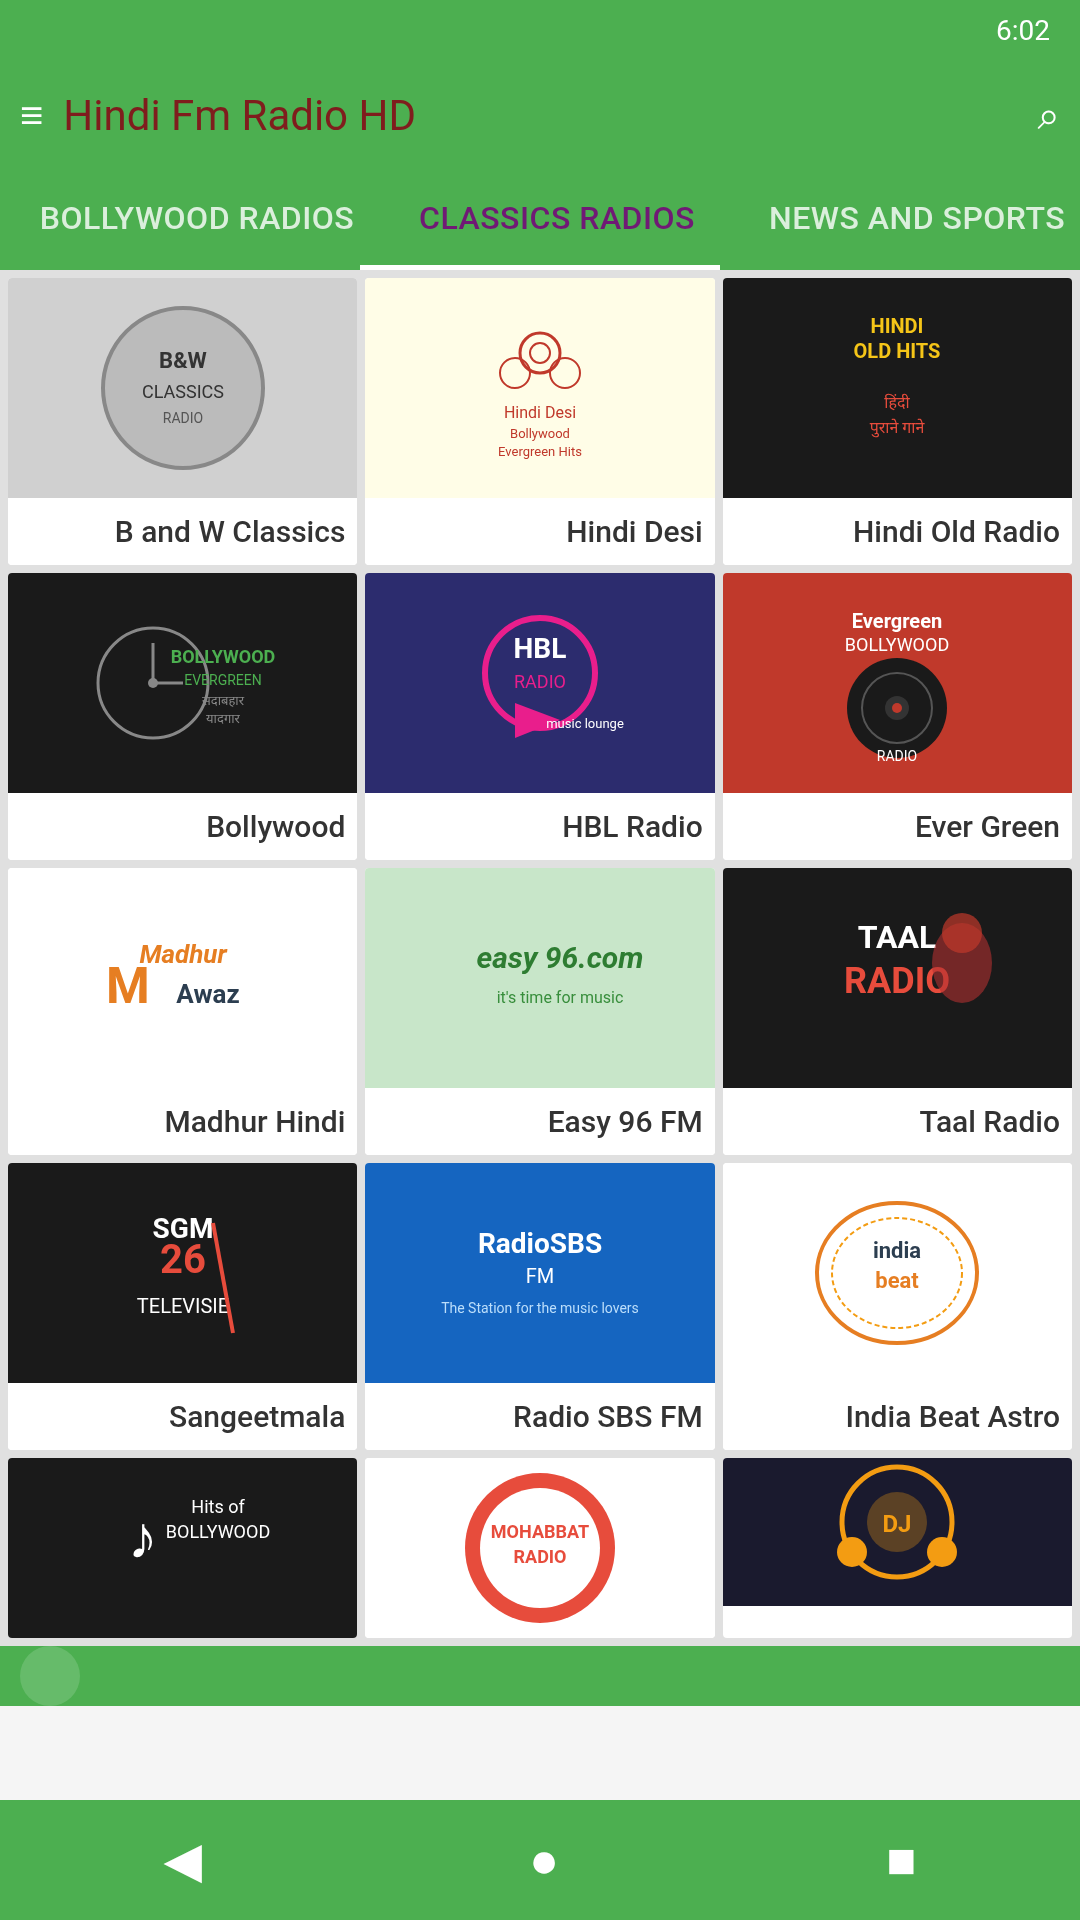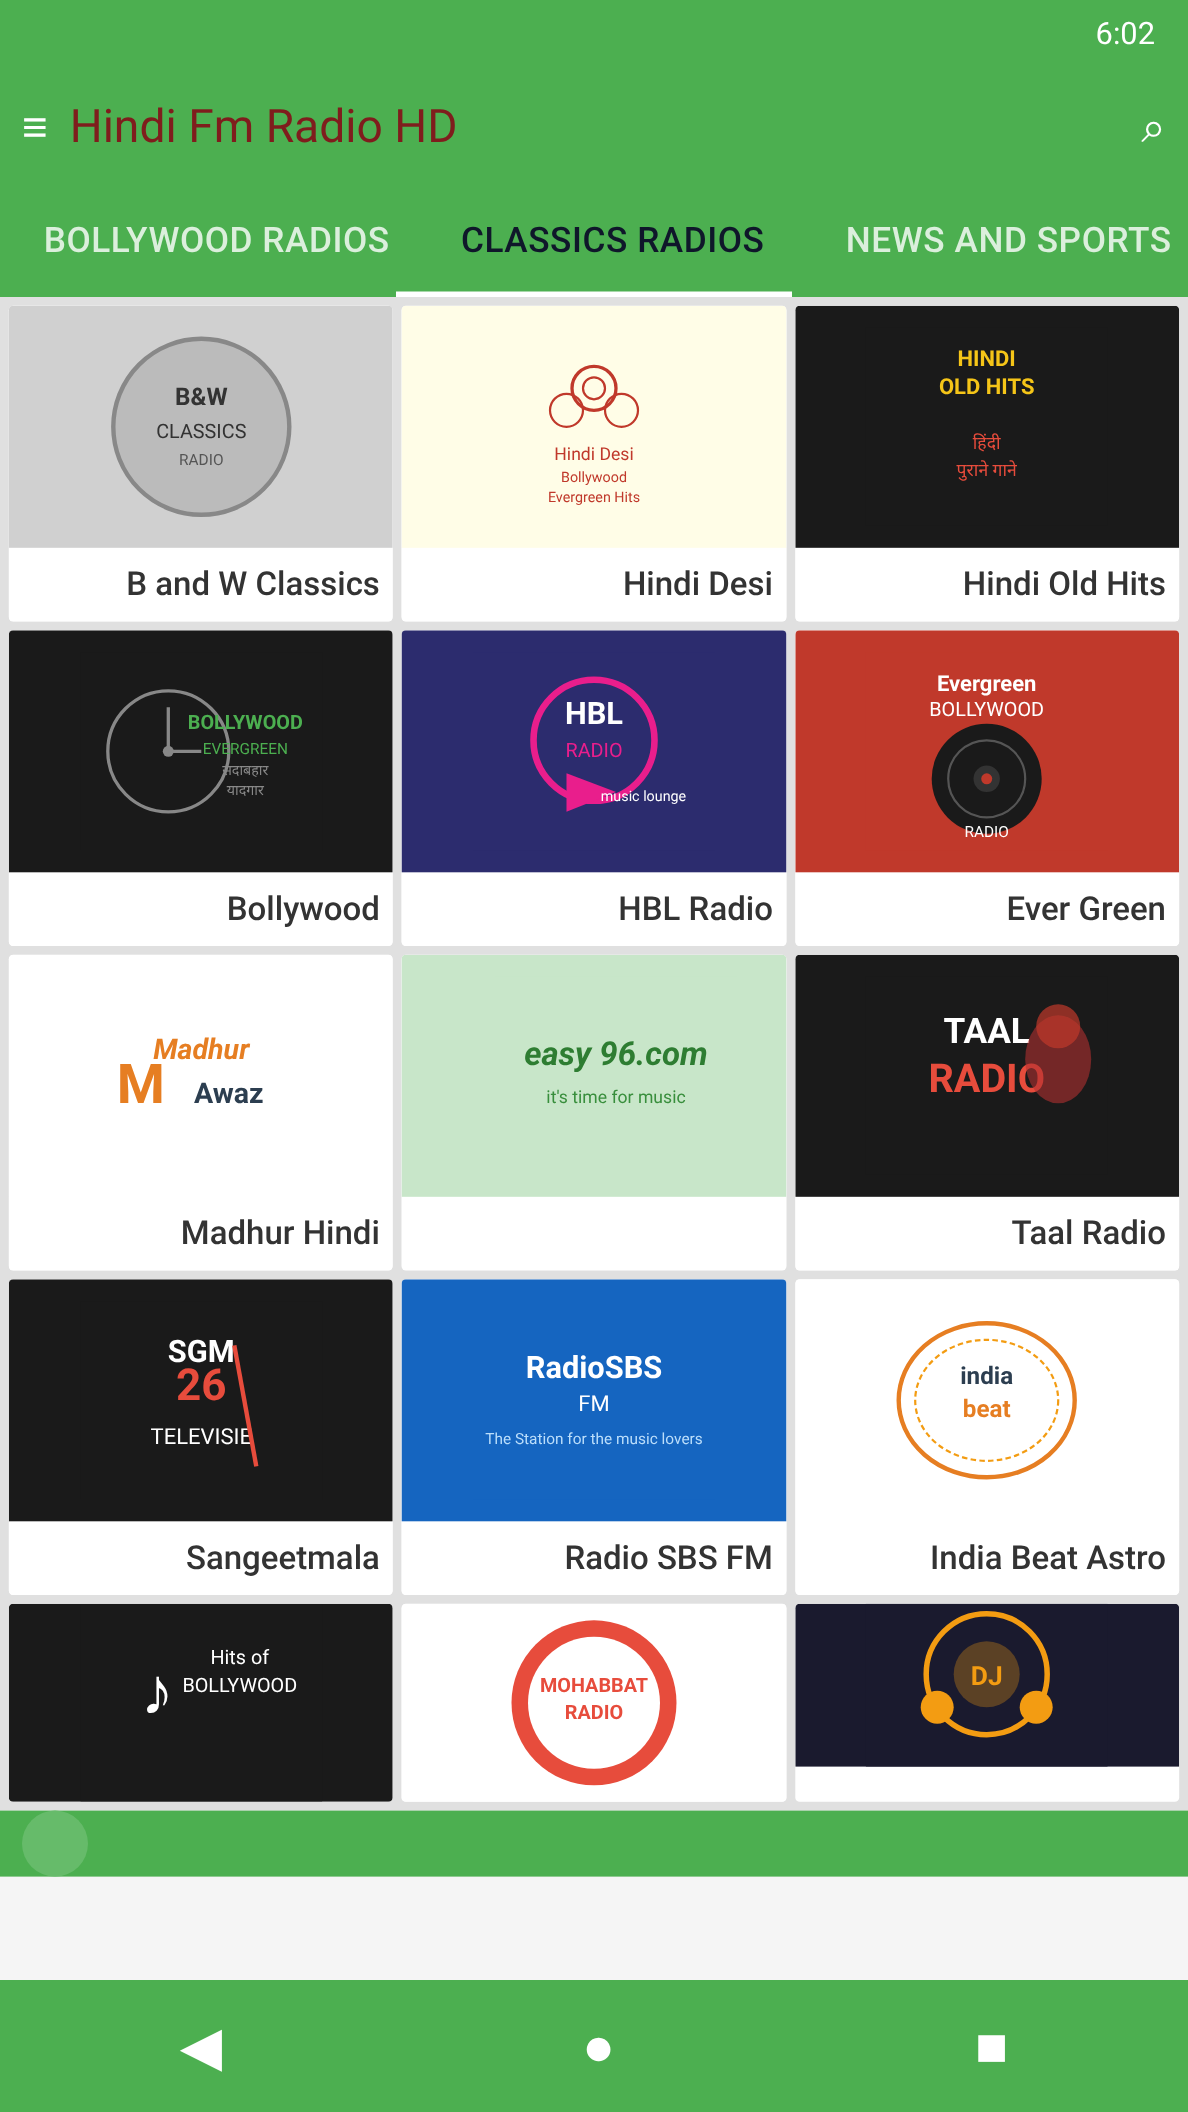--- a/index.html
+++ b/index.html
@@ -84,21 +84,21 @@
       font-size: 32px;
       font-weight: 500;
       cursor: pointer;
       border-bottom: 5px solid transparent;
       text-transform: uppercase;
       letter-spacing: 0.5px;
       padding-left: 34px;
     }
 
     .tab.active {
-      color: #0f172a;
+      color: #701a75;
       border-bottom: 5px solid white;
     }
 
     
     .grid-container {
       width: 100%;
       padding: 8px;
       display: grid;
       grid-template-columns: repeat(3, 1fr);
       gap: 8px;
@@ -269,21 +269,21 @@
   <div class="grid-item">
     <div class="grid-item-image bg-hindi-old">
       <svg width="220" height="180" viewBox="0 0 220 180">
         <rect x="0" y="0" width="220" height="180" fill="#1a1a1a"></rect>
         <text x="110" y="35" text-anchor="middle" font-size="20" fill="#f5c518" font-weight="bold">HINDI</text>
         <text x="110" y="60" text-anchor="middle" font-size="20" fill="#f5c518" font-weight="bold">OLD HITS</text>
         <text x="110" y="110" text-anchor="middle" font-size="16" fill="#e74c3c">हिंदी</text>
         <text x="110" y="135" text-anchor="middle" font-size="16" fill="#e74c3c">पुराने गाने</text>
       </svg>
     </div>
-    <div class="grid-item-label">Hindi Old Hits</div>
+    <div class="grid-item-label">Hindi Old Radio</div>
   </div>
 
   <div class="grid-item">
     <div class="grid-item-image bg-bollywood">
       <svg width="220" height="180" viewBox="0 0 220 180">
         <rect x="0" y="0" width="220" height="180" fill="#1a1a1a"></rect>
 
         <circle cx="80" cy="90" r="55" fill="none" stroke="#888" stroke-width="3"></circle>
         <circle cx="80" cy="90" r="5" fill="#888"></circle>
         <line x1="80" y1="90" x2="80" y2="50" stroke="#888" stroke-width="3"></line>
@@ -344,20 +344,21 @@
   </div>
 
   <div class="grid-item">
     <div class="grid-item-image bg-easy">
       <svg width="220" height="180" viewBox="0 0 220 180">
         <rect x="0" y="0" width="220" height="180" fill="#c8e6c9"></rect>
         <text x="110" y="80" text-anchor="middle" font-size="30" fill="#2e7d32" font-weight="bold" font-style="italic">easy 96.com</text>
         <text x="110" y="115" text-anchor="middle" font-size="16" fill="#388e3c">it's time for music</text>
       </svg>
     </div>
+    <div class="grid-item-label">Easy 96 FM</div>
   </div>
 
   <div class="grid-item">
     <div class="grid-item-image bg-taal">
       <svg width="220" height="180" viewBox="0 0 220 180">
         <rect x="0" y="0" width="220" height="180" fill="#1a1a1a"></rect>
         <text x="110" y="60" text-anchor="middle" font-size="32" fill="white" font-weight="bold">TAAL</text>
         <text x="110" y="105" text-anchor="middle" font-size="36" fill="#e74c3c" font-weight="bold">RADIO</text>
 
         <ellipse cx="175" cy="75" rx="30" ry="40" fill="#b03030" opacity="0.6"></ellipse>

